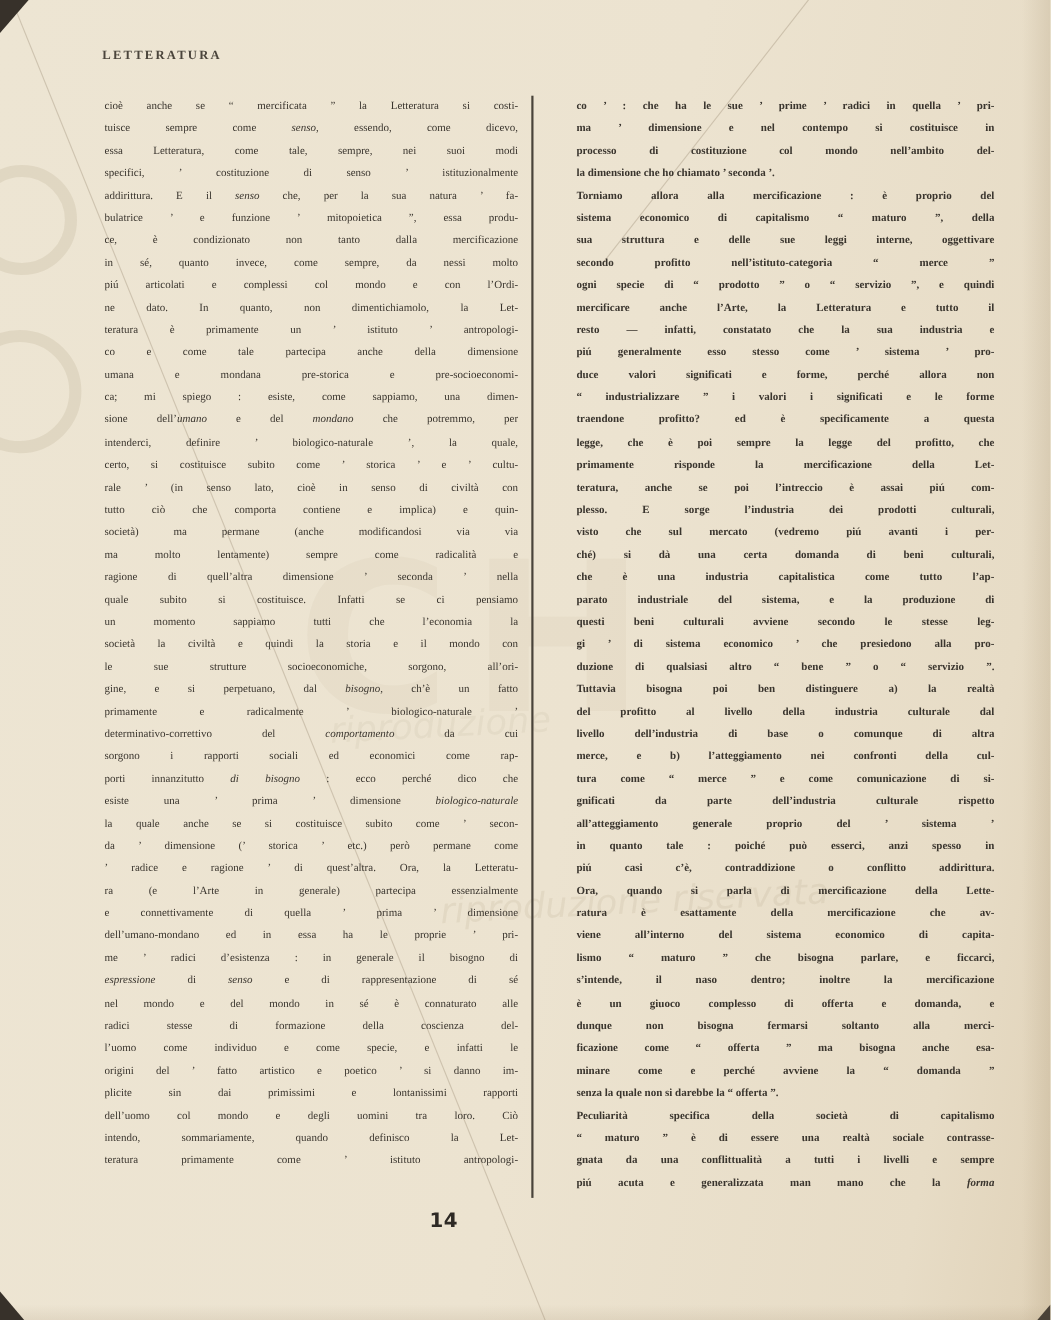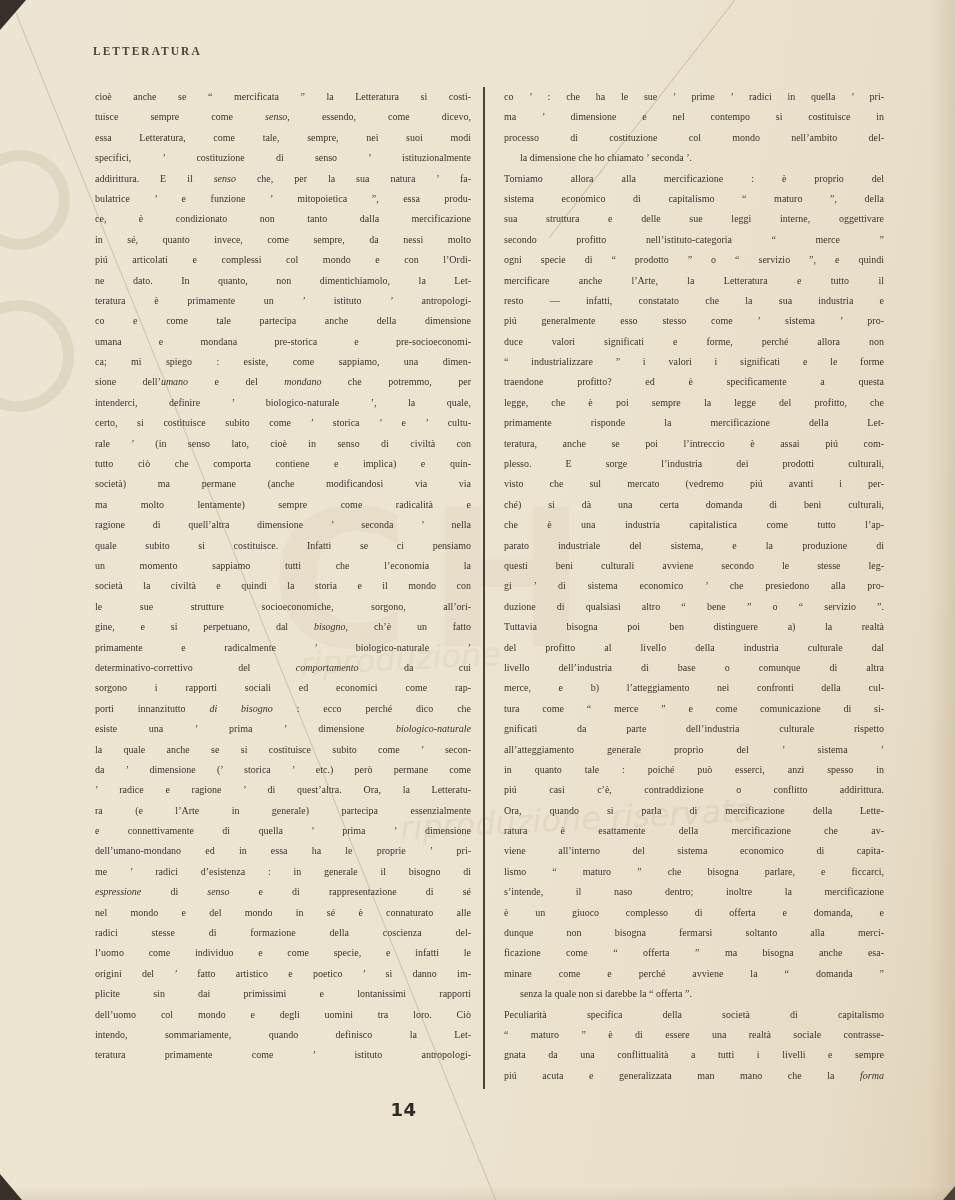--- a/index.html
+++ b/index.html
@@ -46,26 +46,26 @@
   .wm-text.w2{left:300px;top:640px;transform:rotate(-3deg);color:rgba(158,140,110,0.09);}
   .header-label{
     position:absolute;left:93px;top:45px;
     font-size:11.5px;font-weight:600;letter-spacing:2px;color:#4b453c;
   }
   .column{
     position:absolute;top:87px;
     font-size:10px;line-height:20.4px;color:#3a352e;
   }
   .column.left{left:95px;width:376px;}
-  .column.right{left:504px;width:380px;}
+  .column.right{left:524px;width:380px;font-weight:bold;}
   .tline{
     height:20.4px;overflow:hidden;
     text-align:justify;text-align-last:justify;
   }
-  .tline.pend{text-align-last:left;margin-left:16px;}
+  .tline.pend{text-align-last:left;}
   .tline i{font-style:italic;}
   .col-divider{
     position:absolute;left:483px;top:87px;width:1.5px;height:1002px;
     background:#49433a;
   }
   .page-number{
     position:absolute;left:0;top:1099px;width:807px;text-align:center;
     font-family:"DejaVu Sans","Liberation Sans",sans-serif;
     font-size:18px;font-weight:bold;color:#2e2a25;letter-spacing:0.5px;
   }

